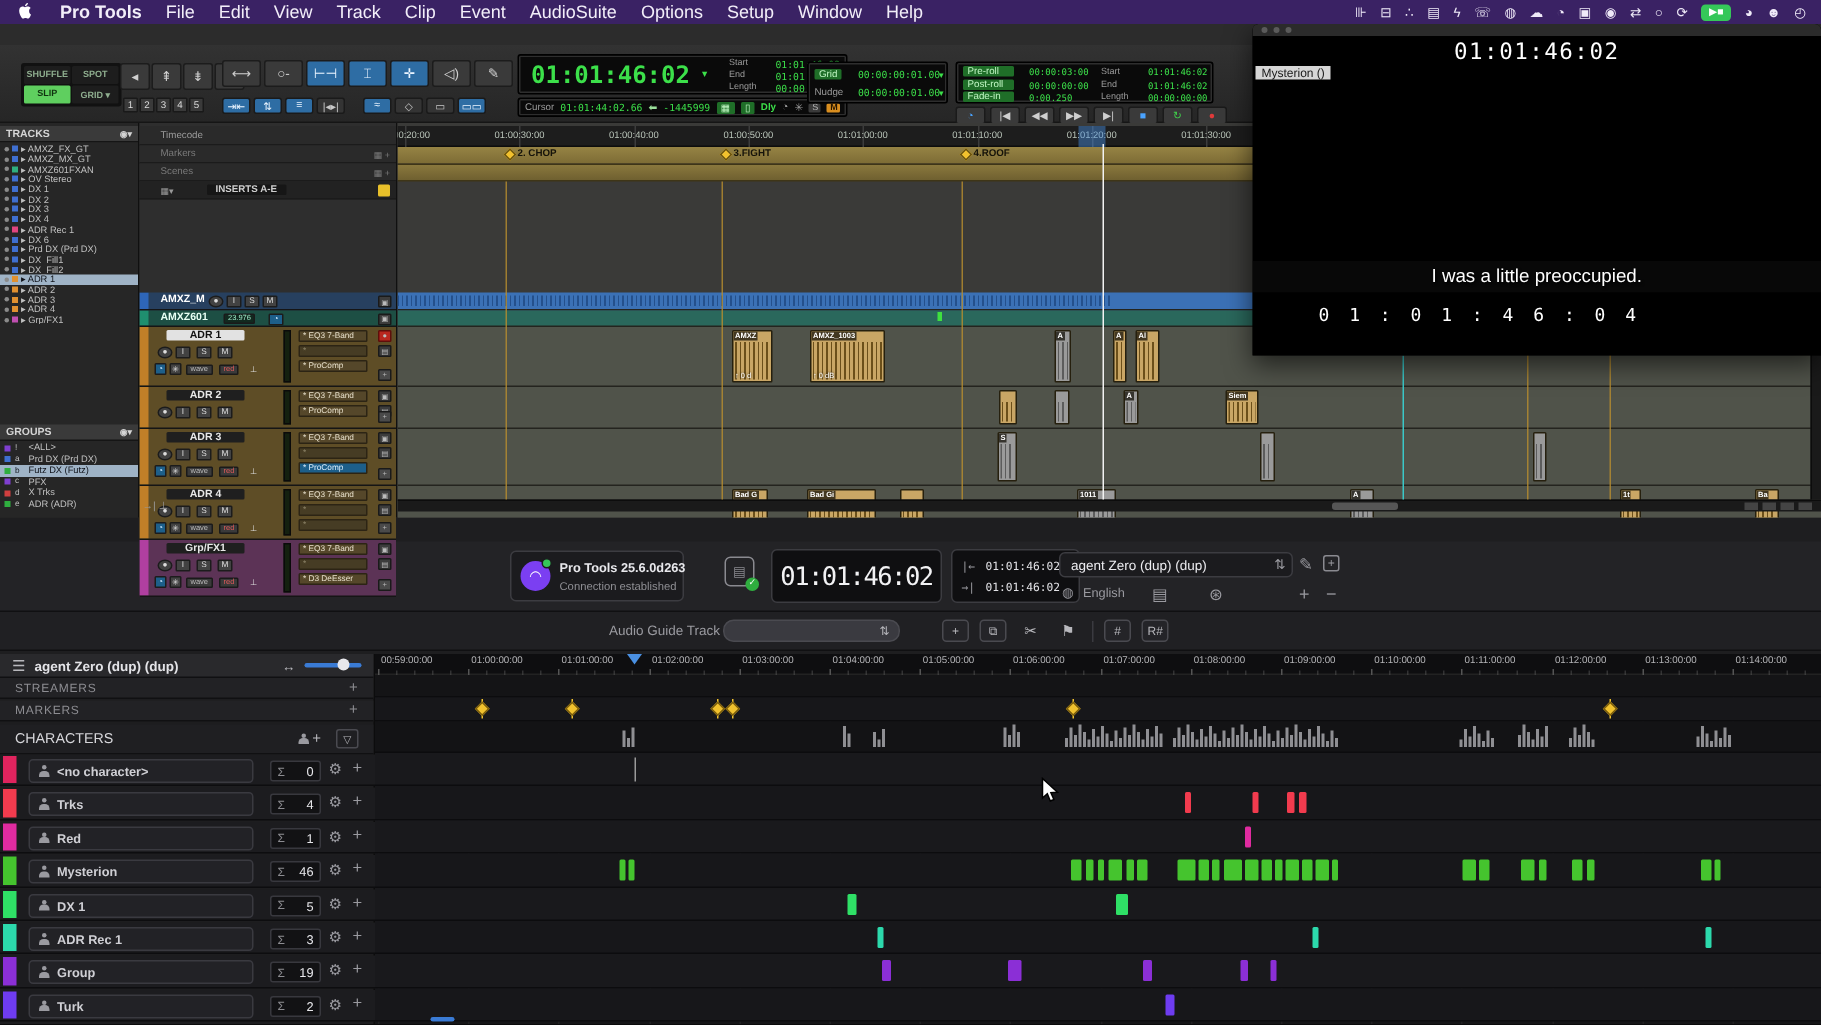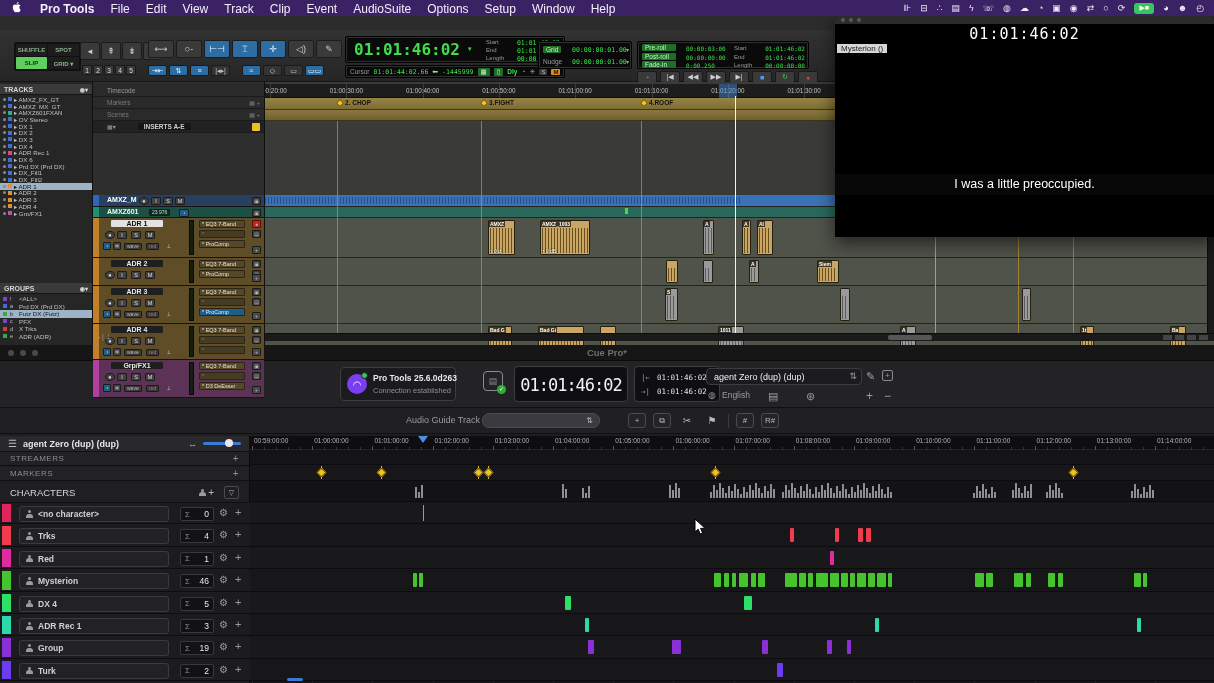--- a/index.html
+++ b/index.html
@@ -698,26 +698,20 @@
         <div class="vline" style="left: 216px; top: 39px; height: 212px; background: rgb(185, 143, 46); opacity: 0.8;"></div>
         <div class="vline" style="left: 376px; top: 39px; height: 212px; background: rgb(185, 143, 46); opacity: 0.8;"></div>
         <div class="vline" style="left: 753px; top: 39px; height: 212px; background: rgb(185, 143, 46); opacity: 0.8;"></div>
         <div class="vline" style="left: 808px; top: 39px; height: 212px; background: rgb(185, 143, 46); opacity: 0.8;"></div>
         <div class="vline" style="left: 670px; top: 155px; height: 96px; background: rgb(58, 200, 200);"></div>
         <div class="vline" style="left: 470px; top: 14px; height: 237px; background: rgb(242, 242, 242);"></div>
       </div>
   </div>
 
   <div id="cp" class="abs">
-    <div id="cp-titlebar" class="abs">
-      <span class="tl" style="left:8px;top:5px;width:6px;height:6px;background:#4a4a4c"></span>
-      <span class="tl" style="left:20px;top:5px;width:6px;height:6px;background:#4a4a4c"></span>
-      <span class="tl" style="left:32px;top:5px;width:6px;height:6px;background:#4a4a4c"></span>
-      <div id="cp-title" class="abs">Cue Pro*</div>
-    </div>
 
     <div id="cp-header" class="abs">
       <div class="cpbox" style="left:340px;top:6px;width:116px;height:34px;">
         <span class="abs" style="left:6px;top:6px;width:20px;height:20px;border-radius:50%;background:#7b3ff2;display:flex;align-items:center;justify-content:center;color:#fff;font-size:10px;">◠</span>
         <span class="abs" style="left:20px;top:4px;width:7px;height:7px;border-radius:50%;background:#35c759;border:1px solid #1b1b1e;"></span>
         <span class="abs" style="left:32px;top:5px;font-size:8.5px;font-weight:bold;color:#e8e8ec;white-space:nowrap;">Pro Tools 25.6.0d263</span>
         <span class="abs" style="left:32px;top:18px;font-size:7.5px;color:#8f8f94;white-space:nowrap;">Connection established</span>
       </div>
       <span class="abs" style="left:483px;top:10px;width:20px;height:20px;border:1.5px solid #8a8a90;border-radius:4px;color:#8a8a90;font-size:9px;display:flex;align-items:center;justify-content:center;">▤<i style="position:absolute;right:-4px;bottom:-4px;width:9px;height:9px;border-radius:50%;background:#2fae3f;color:#fff;font-style:normal;font-size:6px;line-height:9px;text-align:center;">✓</i></span>
       <div class="cpbox" style="left:514px;top:5px;width:114px;height:36px;background:#0f0f11;">
@@ -838,21 +832,21 @@
               <span style="color: rgb(141, 141, 146); font-size: 8px;">Σ</span>
               <span style="margin-left: auto; color: rgb(232, 232, 236); font-size: 8.5px;">46</span>
             </div>
             <div class="chgear">⚙</div>
             <div class="chplus">+</div>
           </div>
           <div class="chrow" style="top: 156.6px; height: 21.4px;">
             <div class="chstrip" style="background: rgb(47, 224, 102);"></div>
             <div class="chpill">
               <span class="person"></span>
-              <span class="chname">DX 4</span>
+              <span class="chname">DX 1</span>
             </div>
             <div class="chcount">
               <span style="color: rgb(141, 141, 146); font-size: 8px;">Σ</span>
               <span style="margin-left: auto; color: rgb(232, 232, 236); font-size: 8.5px;">5</span>
             </div>
             <div class="chgear">⚙</div>
             <div class="chplus">+</div>
           </div>
           <div class="chrow" style="top: 179px; height: 21.4px;">
             <div class="chstrip" style="background: rgb(44, 217, 172);"></div>
@@ -1199,18 +1193,21 @@
 
   <div id="vid" class="abs">
     <div id="vid-strip">
         <span class="vdot"></span>
         <span class="vdot"></span>
         <span class="vdot"></span>
       </div>
     <div id="vid-tc" class="mono">01:01:46:02</div>
     <div id="vid-label">Mysterion ()</div>
     <div id="sub">I was a little preoccupied.</div>
+    <div id="vid-bottom">
+      <span id="vid-btc" class="mono">0 1 : 0 1 : 4 6 : 0 4</span>
+    </div>
   </div>
 
   <svg id="cursor" class="abs" style="left:694px;top:518px;" width="12" height="18" viewBox="0 0 12 18">
     <path d="M1 1 L1 14 L4.2 11.2 L6.2 16 L8.6 15 L6.6 10.4 L11 10.2 Z" fill="#fff" stroke="#000" stroke-width="1"></path>
   </svg>
 </div>
 
 </body></html>

